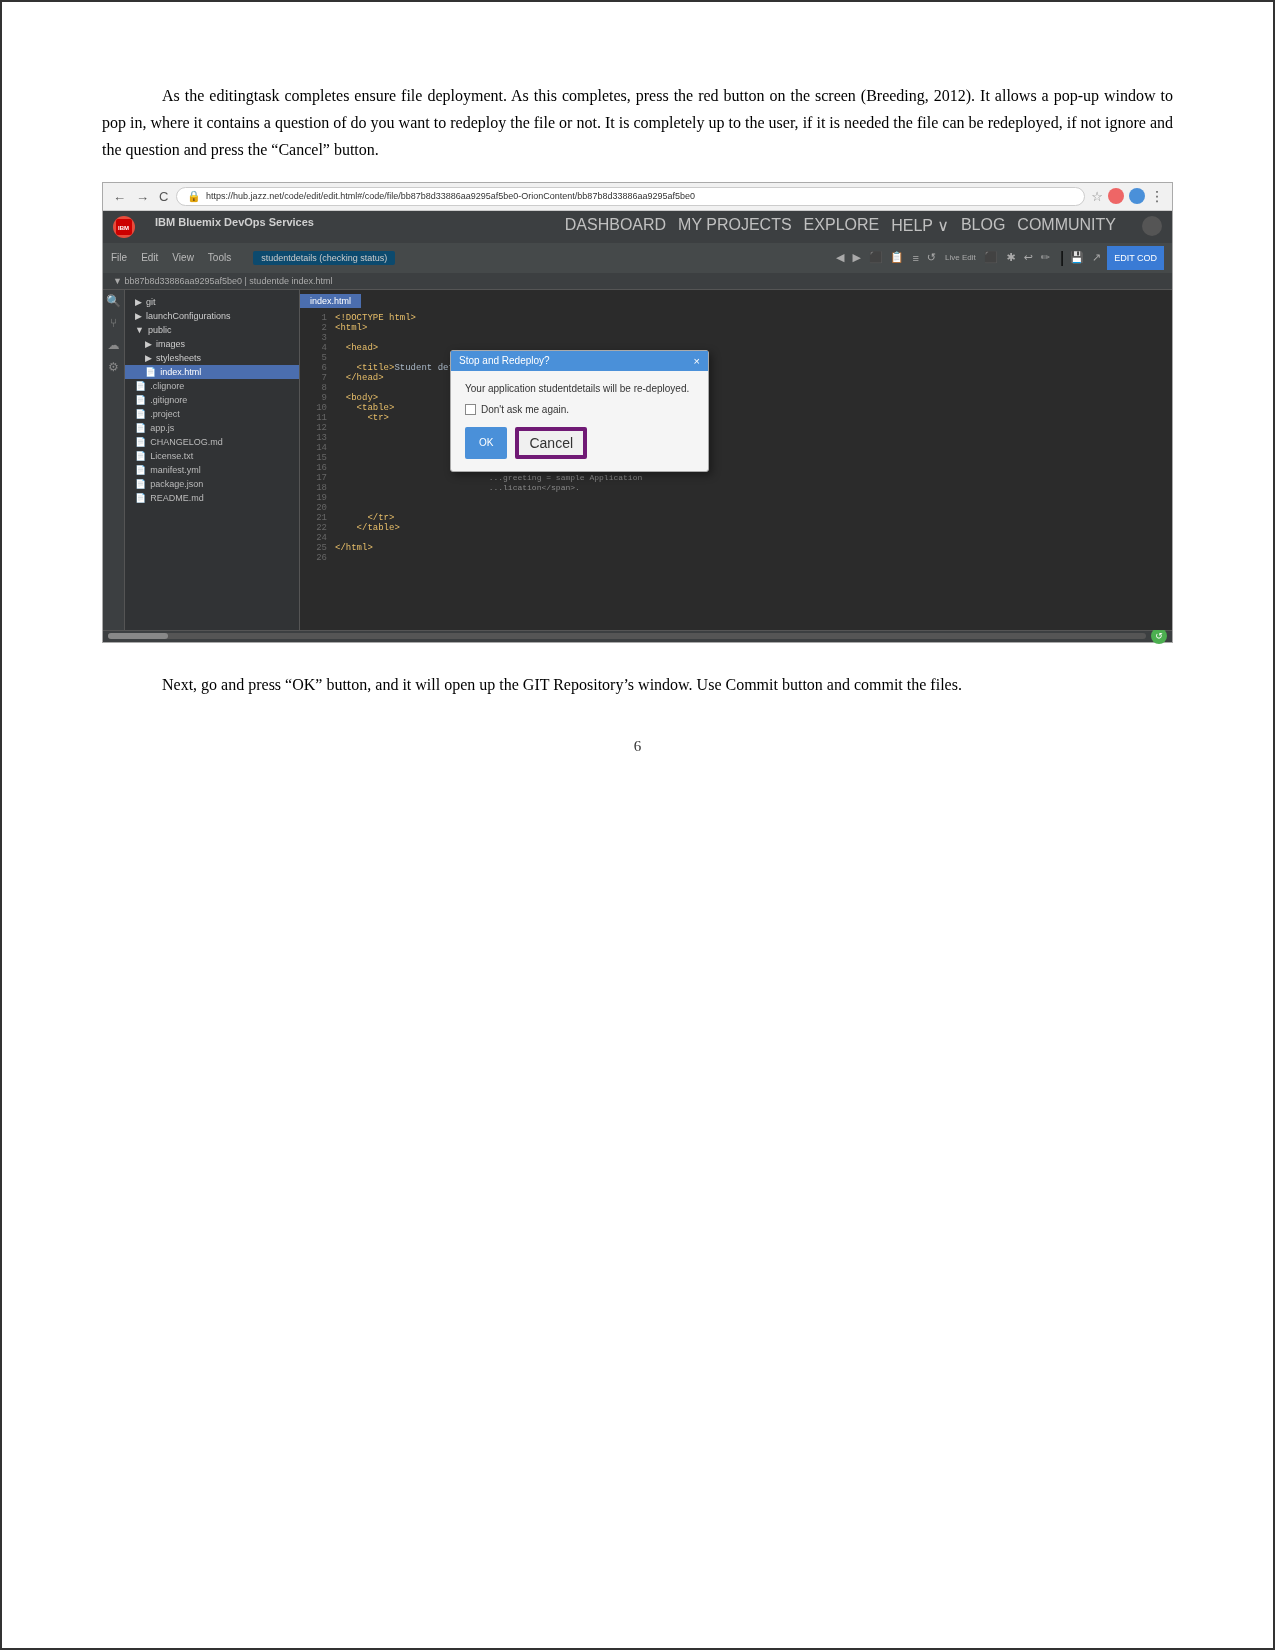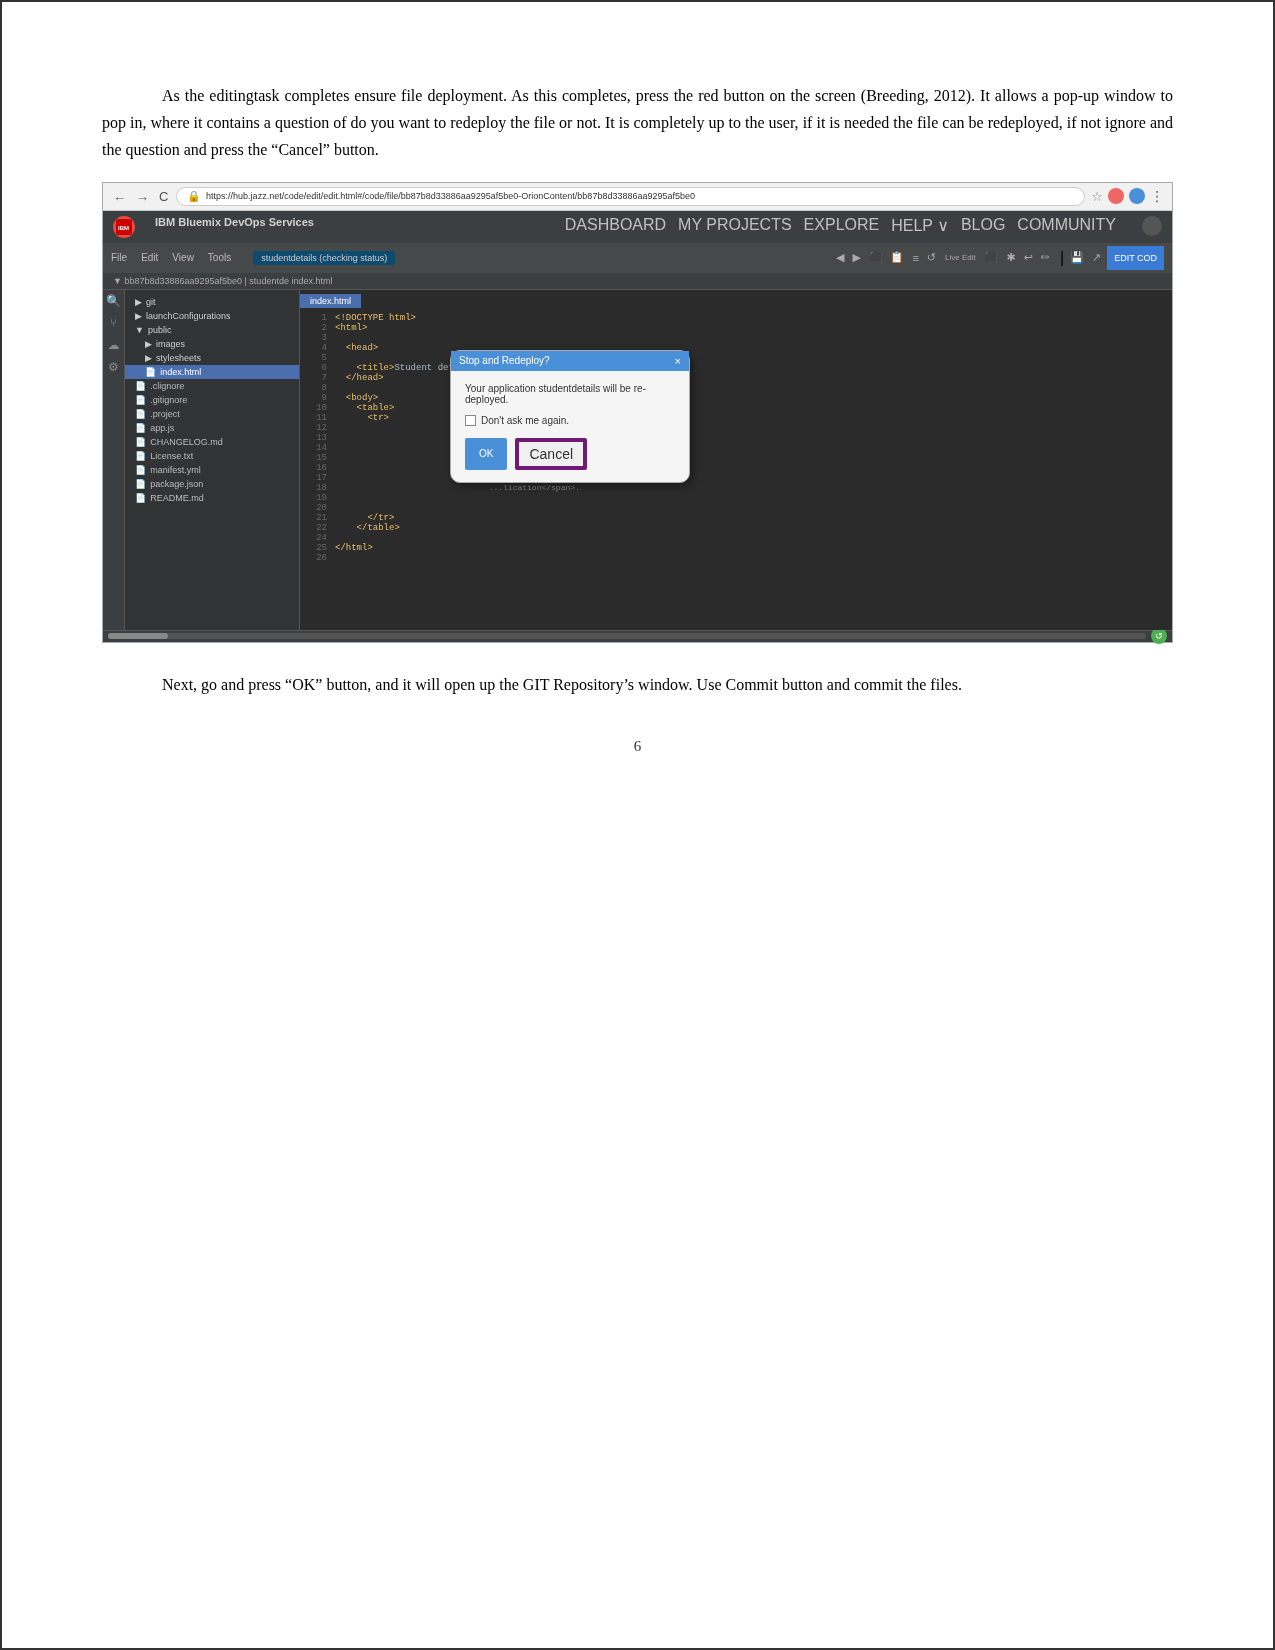--- a/index.html
+++ b/index.html
@@ -251,22 +251,22 @@
     .dialog-overlay {
       position: absolute;
       top: 60px;
       left: 150px;
       z-index: 10;
     }
 
     .dialog-box {
       background: #f5f5f5;
       border: 1px solid #aaa;
-      border-radius: 10px;
-      width: 240px;
+      border-radius: 3px;
+      width: 259px;
       box-shadow: 3px 3px 8px rgba(0,0,0,0.4);
     }
 
     .dialog-titlebar {
       background: #4a90d9;
       color: #fff;
       font-size: 10px;
       padding: 4px 8px;
       display: flex;
       justify-content: space-between;

